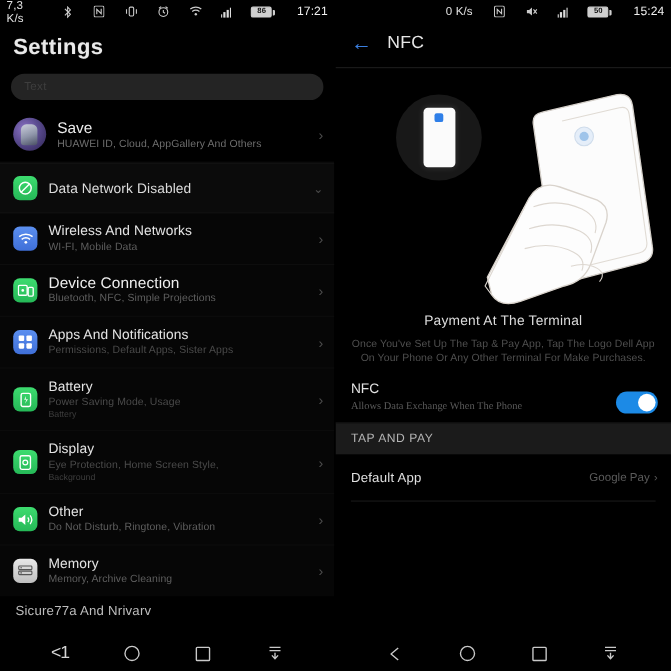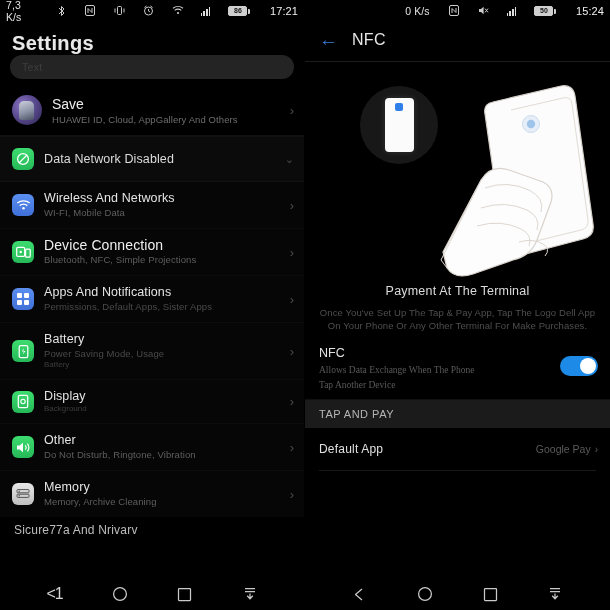--- a/index.html
+++ b/index.html
@@ -32,21 +32,21 @@
   .batt .body {
     border:1px solid #cfcfcf; border-radius:2px; width:19px; height:10px;
     font-size:7px; line-height:8px; color:#111; background:#cfcfcf;
     text-align:center; font-weight:bold;
   }
   .batt .cap { width:1.5px; height:5px; background:#cfcfcf; margin-left:1px; border-radius:0 1px 1px 0;}
 
   
   .title-settings {
     font-size: 20px; color: #e9e9e9; font-weight: 600;
-    padding: 10px 0 0 12px; letter-spacing: .4px;
+    padding: 10px 0 12px 12px; letter-spacing: .4px;
     text-shadow: 0 0 1px #444;
   }
   .searchbar {
     margin: 0 10px 8px 10px; height: 24px; border-radius: 13px;
     background: #242424; display: flex; align-items: center; padding: 0 12px;
   }
   .searchbar .ph { font-size: 10.5px; color:#3e3e3e; letter-spacing:.3px; }
 
   .acct-row {
     display:flex; align-items:center; gap:10px; padding: 8px 10px 10px 12px;
@@ -290,20 +290,21 @@
 
       <div class="row">
         <span class="row-ico ico-g">
           <svg width="12" height="15" viewBox="0 0 12 15">
               <rect x="1.3" y="1.3" width="9.4" height="12.4" rx="1.6" fill="none" stroke="#fff" stroke-width="1.25"></rect>
               <circle cx="6" cy="7.5" r="2.2" fill="none" stroke="#fff" stroke-width="1.1"></circle>
             </svg>
         </span>
         <div class="row-text">
           <div class="row-title">Display</div>
+          <div class="row-sub dim">Eye Protection, Home Screen Style,</div>
           <div class="row-sub2">Background</div>
         </div>
         <span class="chev">›</span>
       </div>
 
       <div class="row">
         <span class="row-ico ico-g">
           <svg width="15" height="13" viewBox="0 0 15 13">
               <path d="M1 4.6h2.7L7 1.8v9.4L3.7 8.4H1z" fill="#fff"></path>
               <path d="M9.3 4.3a3.6 3.6 0 010 4.4M11.4 2.6a6.4 6.4 0 010 7.8" fill="none" stroke="#fff" stroke-width="1.15"></path>
@@ -413,21 +414,20 @@
       </svg>
     </div>
 
     <div class="pay-title">Payment At The Terminal</div>
     <div class="pay-desc">Once You've Set Up The Tap &amp; Pay App, Tap The Logo Dell App On Your Phone Or Any Other Terminal For Make Purchases.</div>
 
     <div class="nfc-toggle-row">
       <div class="nfc-toggle-text">
         <div class="nfc-label">NFC</div>
         <div class="nfc-sub">Allows Data Exchange When The Phone</div>
-        <div class="nfc-sub">Tap Another Device</div>
       </div>
       <div class="switch">
         <span class="knob"></span>
       </div>
     </div>
 
     <div class="section-band">TAP AND PAY</div>
 
     <div class="pref-row">
       <span class="pref-label">Default App</span>

